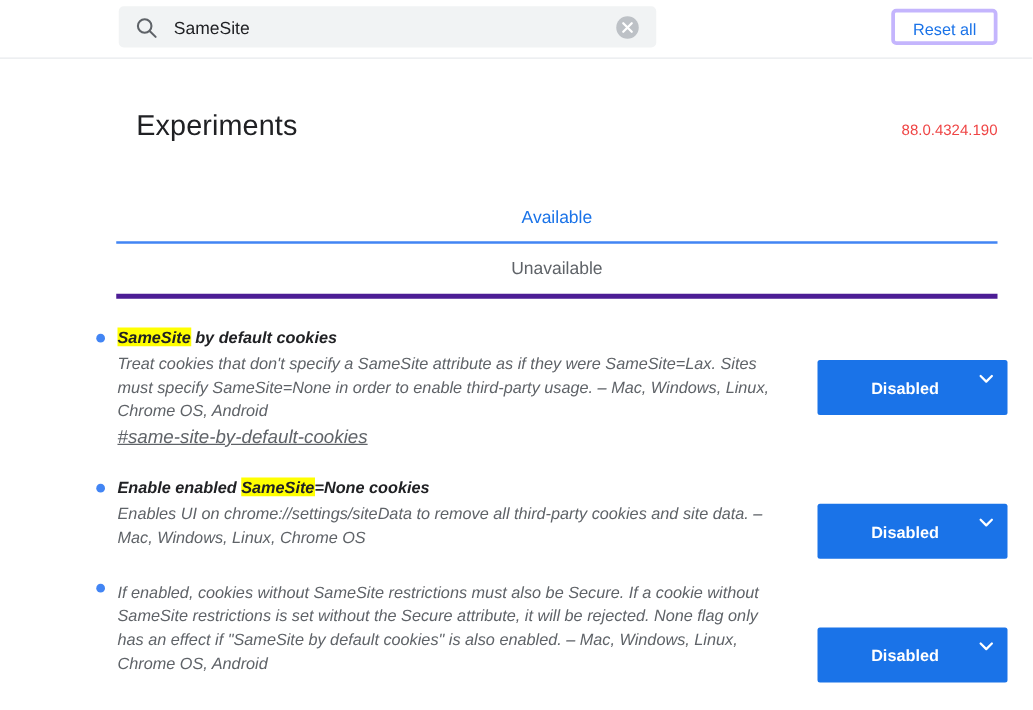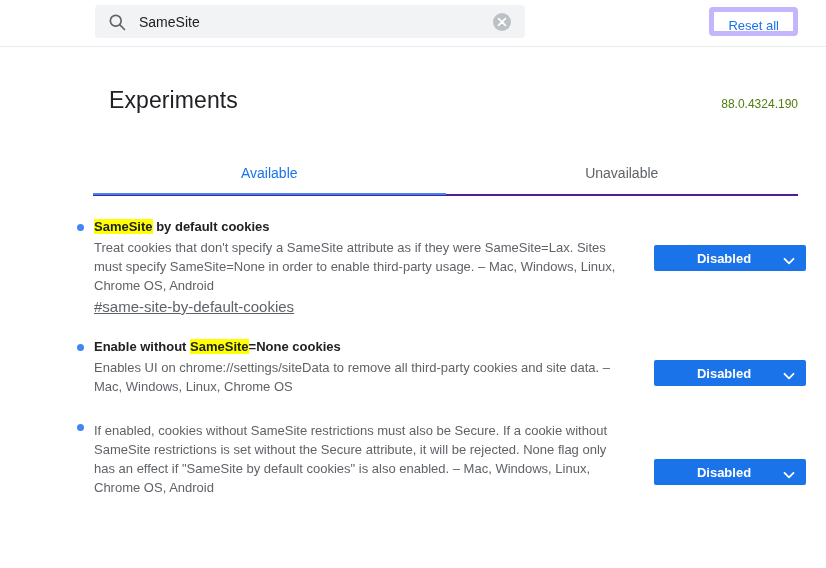--- a/index.html
+++ b/index.html
@@ -67,21 +67,21 @@
   }
   .clear-btn svg { display: block; }
 
   .reset-btn {
     position: absolute;
     right: 28px;
     top: 7px;
     height: 29px;
     padding: 0 14px;
     background: #ffffff;
-    border: 5px solid #c4b5fd;
+    border: 3px solid #c4b5fd;
     border-radius: 4px;
     color: #1a73e8;
     font-family: "Liberation Sans", sans-serif;
     font-size: 13px;
     cursor: pointer;
     line-height: 27px;
   }
 
   
   .page {
@@ -96,29 +96,30 @@
   }
   .page-title {
     font-size: 23px;
     font-weight: normal;
     color: #202124;
     margin: 16px;
     letter-spacing: 0.1px;
   }
   .version {
     font-size: 12px;
-    color: #4d7c0f;
+    color: #ef4444;
   }
 
   
   .tabs {
     margin: 23px 28px 0 93px;
     display: flex;
     position: relative;
-    border-bottom: 2px solid #4c1d95;
+    border-bottom: 4px solid #4c1d95;
+    flex-direction: column;
   }
   .tab {
     flex: 1;
     text-align: center;
     font-size: 14px;
     padding: 12px 0 13px 0;
     color: #5f6368;
     cursor: pointer;
     user-select: none;
     position: relative;
@@ -143,20 +144,21 @@
   .exp {
     display: flex;
     align-items: flex-start;
     padding-top: 22px;
   }
   .exp-main {
     width: 560px;
     flex: none;
     position: relative;
     padding-left: 17px;
+    font-style: italic;
   }
   .dot {
     position: absolute;
     left: 0;
     top: 6px;
     width: 7px;
     height: 7px;
     border-radius: 50%;
     background: #4285f4;
   }
@@ -191,21 +193,21 @@
     display: flex;
     justify-content: flex-end;
   }
   .select-wrap {
     position: relative;
     width: 152px;
     height: 26px;
   }
   .exp-select {
     width: 152px;
-    height: 26px;
+    height: 44px;
     background: #1a73e8;
     color: #ffffff;
     border: none;
     border-radius: 2px;
     font-family: "Liberation Sans", sans-serif;
     font-size: 13px;
     font-weight: bold;
     text-align: center;
     text-align-last: center;
     padding: 0 22px 0 10px;
@@ -279,21 +281,21 @@
               <path d="M1.5 3.8 L6 8.3 L10.5 3.8" fill="none" stroke="#ffffff" stroke-width="1.8" stroke-linecap="round" stroke-linejoin="round"></path>
             </svg>
           </span>
         </div>
       </div>
     </div>
 
     <div class="exp">
       <div class="exp-main">
         <span class="dot"></span>
-        <div class="exp-title"><span>Enable without </span><span class="hl">SameSite</span><span>=None cookies</span></div>
+        <div class="exp-title"><span>Enable enabled </span><span class="hl">SameSite</span><span>=None cookies</span></div>
         <p class="exp-desc">Enables UI on chrome://settings/siteData to remove all third-party cookies and site data. – Mac, Windows, Linux, Chrome OS</p>
       </div>
       <div class="exp-control">
         <div class="select-wrap ctl-1">
           <select class="exp-select">
             <option>Disabled</option>
           </select>
           <span class="chev">
             <svg viewBox="0 0 12 12" width="12" height="12">
               <path d="M1.5 3.8 L6 8.3 L10.5 3.8" fill="none" stroke="#ffffff" stroke-width="1.8" stroke-linecap="round" stroke-linejoin="round"></path>

